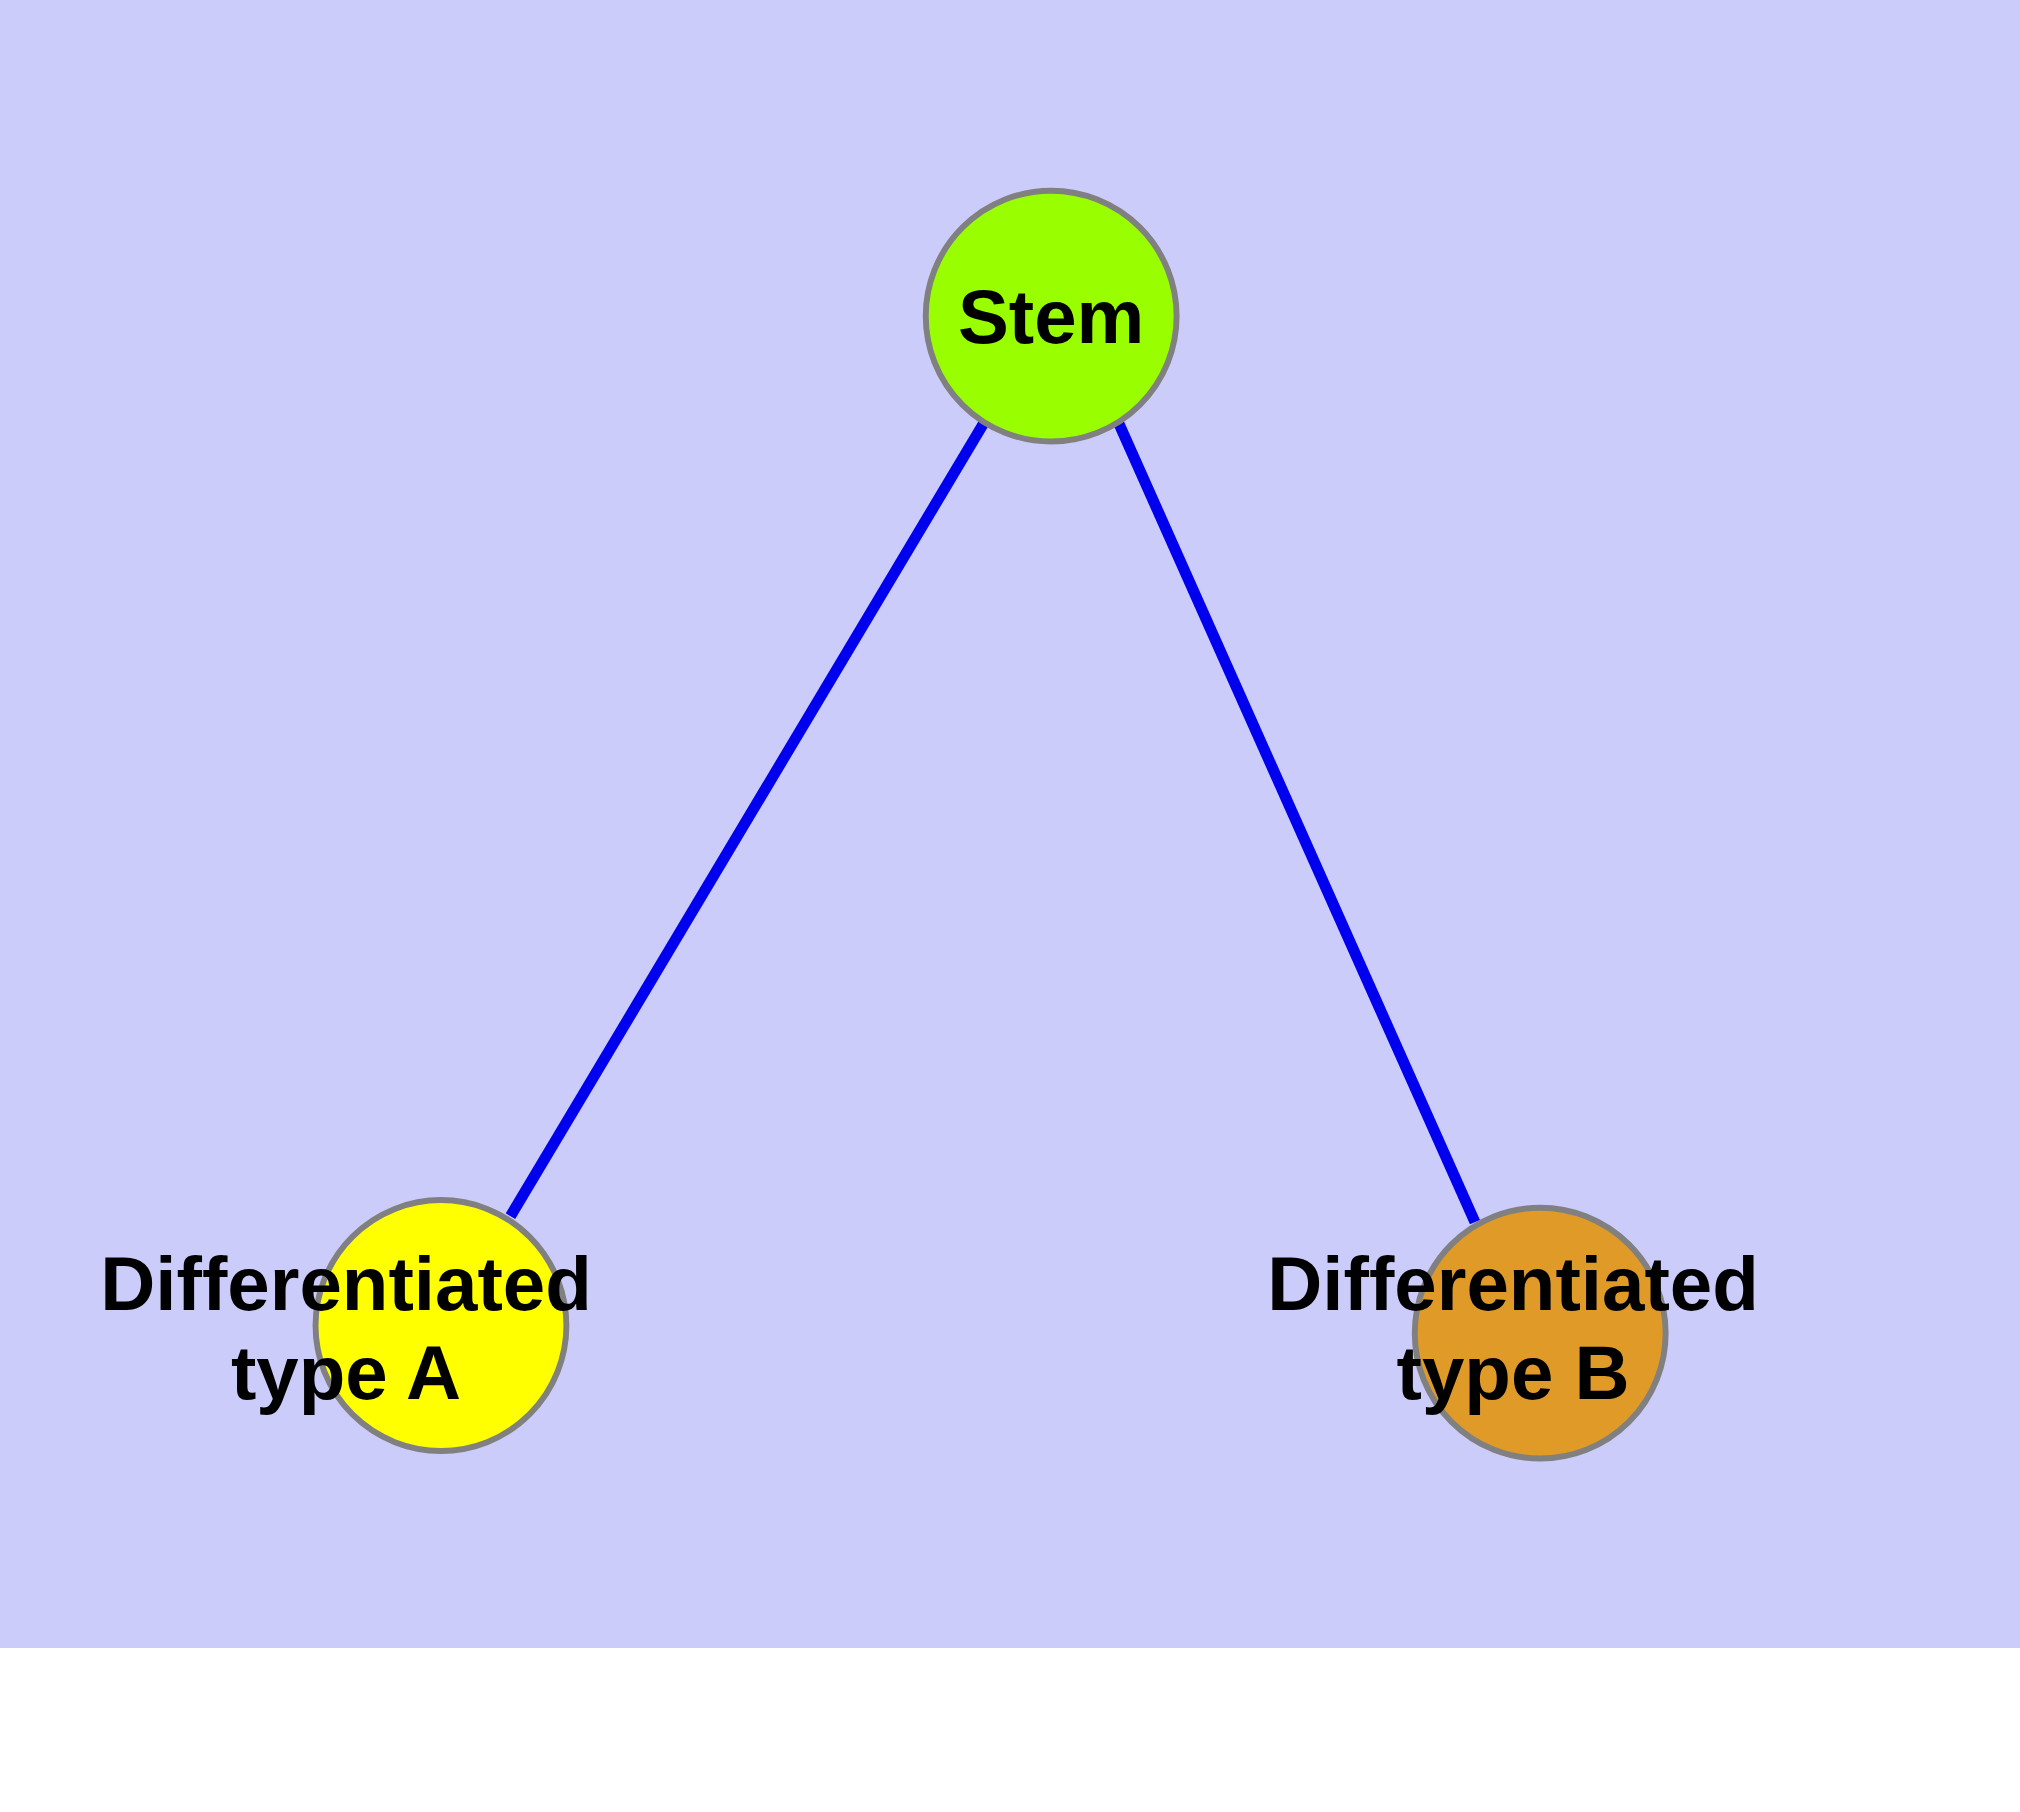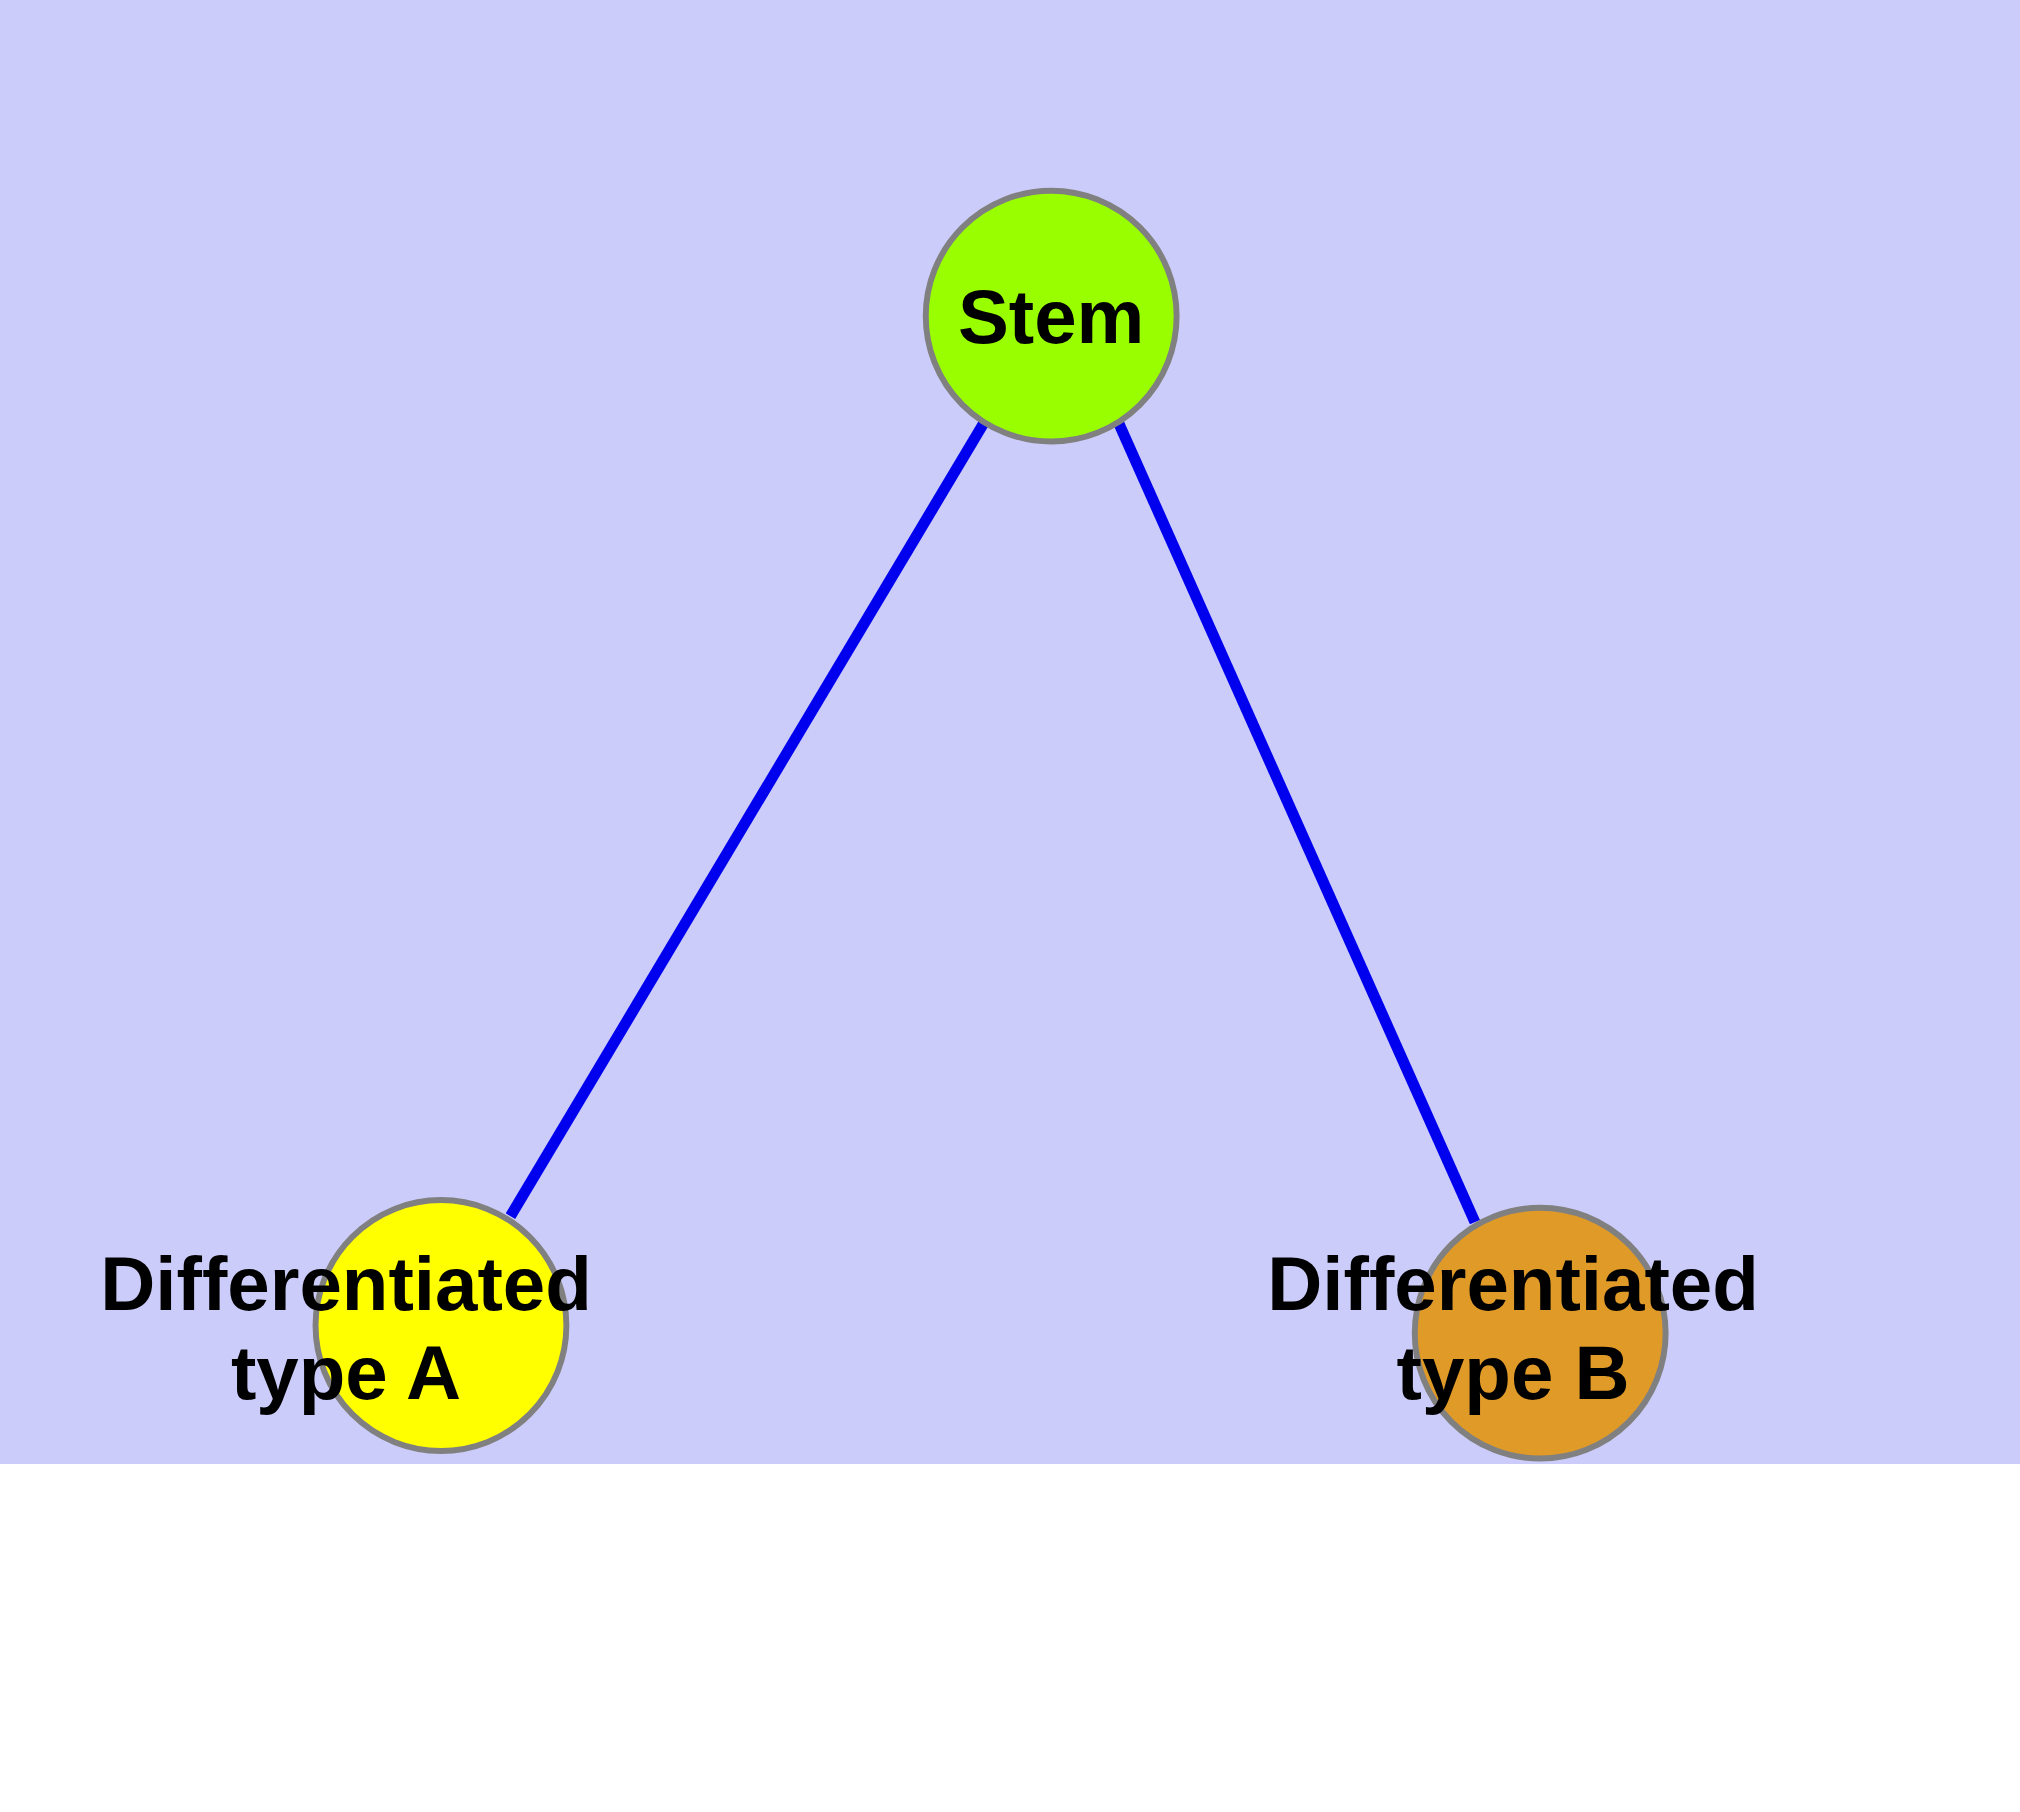--- a/index.html
+++ b/index.html
@@ -3,21 +3,21 @@
 <meta charset="utf-8">
 <style>
   html, body {
     margin: 0;
     padding: 0;
     background: #ffffff;
   }
   #canvas {
     position: relative;
     width: 2021px;
-    height: 1464px;
+    height: 1648px;
     overflow: hidden;
     font-family: "Liberation Sans", sans-serif;
   }
   #graph-svg {
     position: absolute;
     top: 0;
     left: 0;
     width: 2021px;
     height: 1812px;
     display: block;

